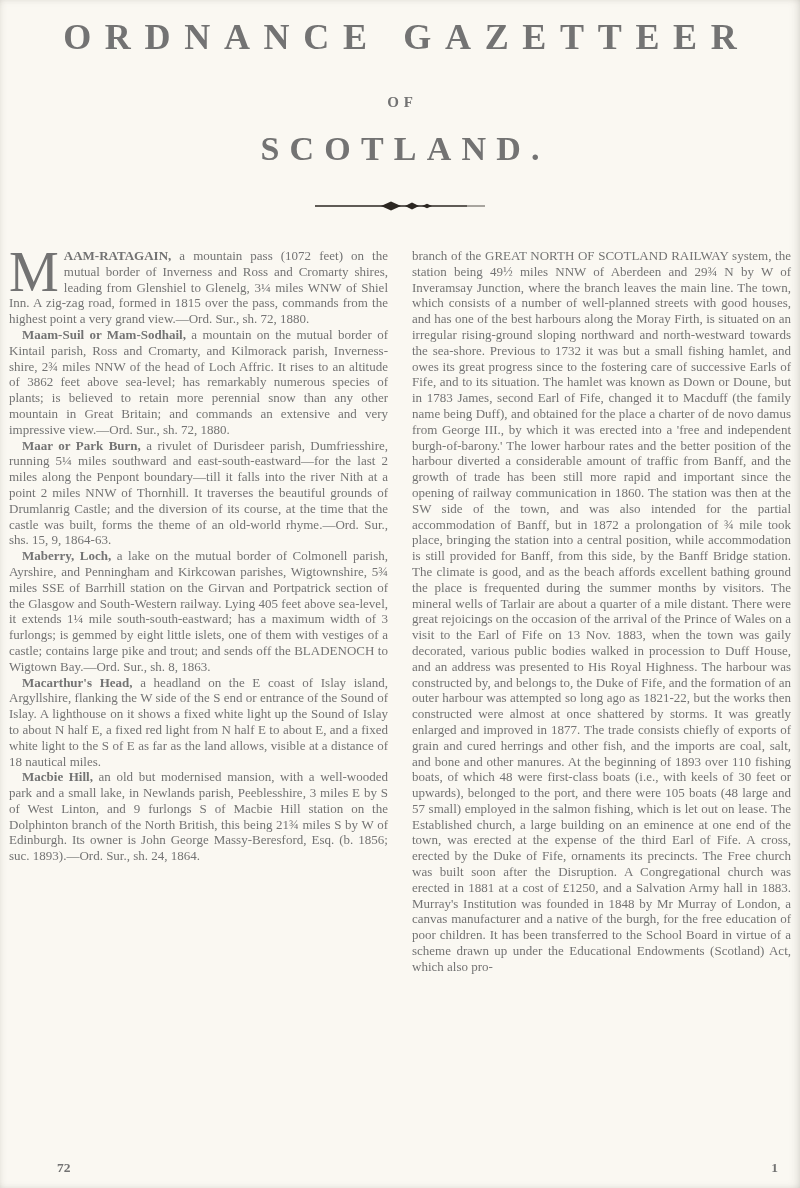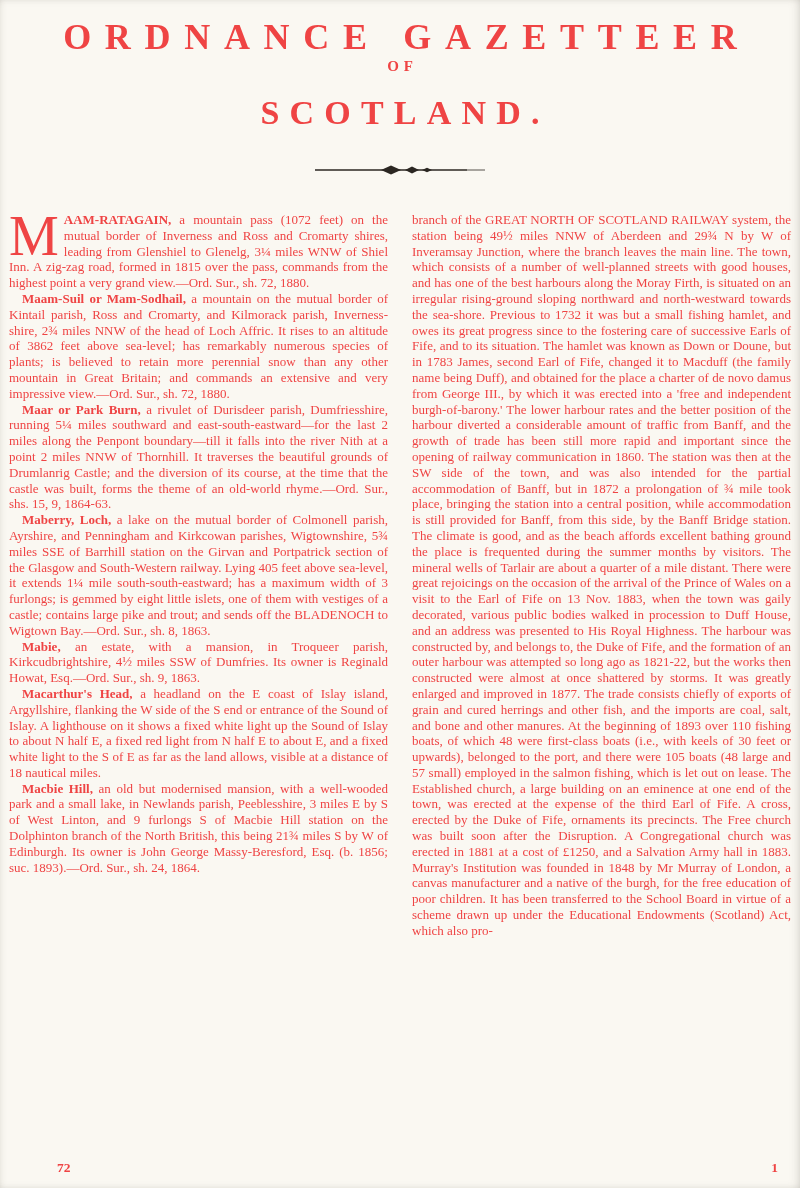--- a/index.html
+++ b/index.html
@@ -3,33 +3,33 @@
 <meta charset="utf-8">
 <style>
   * { box-sizing: border-box; margin: 0; padding: 0; }
   html, body { background: #c9c6bf; }
   .page {
     position: relative;
     width: 800px;
     height: 1188px;
     margin: 0 auto;
     background: #faf8f2;
-    color: #ef4444;
+    color: #737373;
     font-family: "Liberation Serif", serif;
     overflow: hidden;
     box-shadow: inset -4px 0 12px -6px rgba(60,55,45,.35), inset 3px 0 10px -6px rgba(60,55,45,.25);
   }
   .masthead { text-align: center; padding-top: 16px; }
   .title {
     font-size: 36px; font-weight: bold;
     letter-spacing: 0.38em; text-indent: 0.38em;
     white-space: nowrap;
   }
   .of {
-    font-size: 15px; font-weight: bold;
+    margin-top: 36px; font-size: 15px; font-weight: bold;
     letter-spacing: 0.32em; text-indent: 0.32em;
   }
   .scotland {
     margin-top: 19px; font-size: 34px; font-weight: bold;
     letter-spacing: 0.30em; text-indent: 0.30em;
   }
   .ornament { margin-top: 32px; line-height: 0; }
   .columns {
     display: flex; gap: 24px;
     padding: 0 9px;
@@ -78,21 +78,20 @@
     </div>
   </div>
 
   <div class="columns">
 
     <div class="column">
       <p class="entry first"><span class="dropcap">M</span><span class="term">AAM-RATAGAIN,</span><span> a mountain pass (1072 feet) on the mutual border of Inverness and Ross and Cromarty shires, leading from Glenshiel to Glenelg, 3¼ miles WNW of Shiel Inn. A zig-zag road, formed in 1815 over the pass, commands from the highest point a very grand view.—Ord. Sur., sh. 72, 1880.</span></p>
       <p class="entry"><span class="term">Maam-Suil or Mam-Sodhail,</span><span> a mountain on the mutual border of Kintail parish, Ross and Cromarty, and Kilmorack parish, Inverness-shire, 2¾ miles NNW of the head of Loch Affric. It rises to an altitude of 3862 feet above sea-level; has remarkably numerous species of plants; is believed to retain more perennial snow than any other mountain in Great Britain; and commands an extensive and very impressive view.—Ord. Sur., sh. 72, 1880.</span></p>
       <p class="entry"><span class="term">Maar or Park Burn,</span><span> a rivulet of Durisdeer parish, Dumfriesshire, running 5¼ miles southward and east-south-eastward—for the last 2 miles along the Penpont boundary—till it falls into the river Nith at a point 2 miles NNW of Thornhill. It traverses the beautiful grounds of Drumlanrig Castle; and the diversion of its course, at the time that the castle was built, forms the theme of an old-world rhyme.—Ord. Sur., shs. 15, 9, 1864-63.</span></p>
       <p class="entry"><span class="term">Maberry, Loch,</span><span> a lake on the mutual border of Colmonell parish, Ayrshire, and Penningham and Kirkcowan parishes, Wigtownshire, 5¾ miles SSE of Barrhill station on the Girvan and Portpatrick section of the Glasgow and South-Western railway. Lying 405 feet above sea-level, it extends 1¼ mile south-south-eastward; has a maximum width of 3 furlongs; is gemmed by eight little islets, one of them with vestiges of a castle; contains large pike and trout; and sends off the BLADENOCH to Wigtown Bay.—Ord. Sur., sh. 8, 1863.</span></p>
-      <p class="entry"><span class="term">Mabie,</span><span> an estate, with a mansion, in Troqueer parish, Kirkcudbrightshire, 4½ miles SSW of Dumfries. Its owner is Reginald Howat, Esq.—Ord. Sur., sh. 9, 1863.</span></p>
       <p class="entry"><span class="term">Macarthur's Head,</span><span> a headland on the E coast of Islay island, Argyllshire, flanking the W side of the S end or entrance of the Sound of Islay. A lighthouse on it shows a fixed white light up the Sound of Islay to about N half E, a fixed red light from N half E to about E, and a fixed white light to the S of E as far as the land allows, visible at a distance of 18 nautical miles.</span></p>
       <p class="entry"><span class="term">Macbie Hill,</span><span> an old but modernised mansion, with a well-wooded park and a small lake, in Newlands parish, Peeblesshire, 3 miles E by S of West Linton, and 9 furlongs S of Macbie Hill station on the Dolphinton branch of the North British, this being 21¾ miles S by W of Edinburgh. Its owner is John George Massy-Beresford, Esq. (b. 1856; suc. 1893).—Ord. Sur., sh. 24, 1864.</span></p>
     </div>
 
     <div class="column">
       <p class="entry continuation"><span>branch of the GREAT NORTH OF SCOTLAND RAILWAY system, the station being 49½ miles NNW of Aberdeen and 29¾ N by W of Inveramsay Junction, where the branch leaves the main line. The town, which consists of a number of well-planned streets with good houses, and has one of the best harbours along the Moray Firth, is situated on an irregular rising-ground sloping northward and north-westward towards the sea-shore. Previous to 1732 it was but a small fishing hamlet, and owes its great progress since to the fostering care of successive Earls of Fife, and to its situation. The hamlet was known as Down or Doune, but in 1783 James, second Earl of Fife, changed it to Macduff (the family name being Duff), and obtained for the place a charter of de novo damus from George III., by which it was erected into a 'free and independent burgh-of-barony.' The lower harbour rates and the better position of the harbour diverted a considerable amount of traffic from Banff, and the growth of trade has been still more rapid and important since the opening of railway communication in 1860. The station was then at the SW side of the town, and was also intended for the partial accommodation of Banff, but in 1872 a prolongation of ¾ mile took place, bringing the station into a central position, while accommodation is still provided for Banff, from this side, by the Banff Bridge station. The climate is good, and as the beach affords excellent bathing ground the place is frequented during the summer months by visitors. The mineral wells of Tarlair are about a quarter of a mile distant. There were great rejoicings on the occasion of the arrival of the Prince of Wales on a visit to the Earl of Fife on 13 Nov. 1883, when the town was gaily decorated, various public bodies walked in procession to Duff House, and an address was presented to His Royal Highness. The harbour was constructed by, and belongs to, the Duke of Fife, and the formation of an outer harbour was attempted so long ago as 1821-22, but the works then constructed were almost at once shattered by storms. It was greatly enlarged and improved in 1877. The trade consists chiefly of exports of grain and cured herrings and other fish, and the imports are coal, salt, and bone and other manures. At the beginning of 1893 over 110 fishing boats, of which 48 were first-class boats (i.e., with keels of 30 feet or upwards), belonged to the port, and there were 105 boats (48 large and 57 small) employed in the salmon fishing, which is let out on lease. The Established church, a large building on an eminence at one end of the town, was erected at the expense of the third Earl of Fife. A cross, erected by the Duke of Fife, ornaments its precincts. The Free church was built soon after the Disruption. A Congregational church was erected in 1881 at a cost of £1250, and a Salvation Army hall in 1883. Murray's Institution was founded in 1848 by Mr Murray of London, a canvas manufacturer and a native of the burgh, for the free education of poor children. It has been transferred to the School Board in virtue of a scheme drawn up under the Educational Endowments (Scotland) Act, which also pro-</span></p>
     </div>
 
   </div>
 

